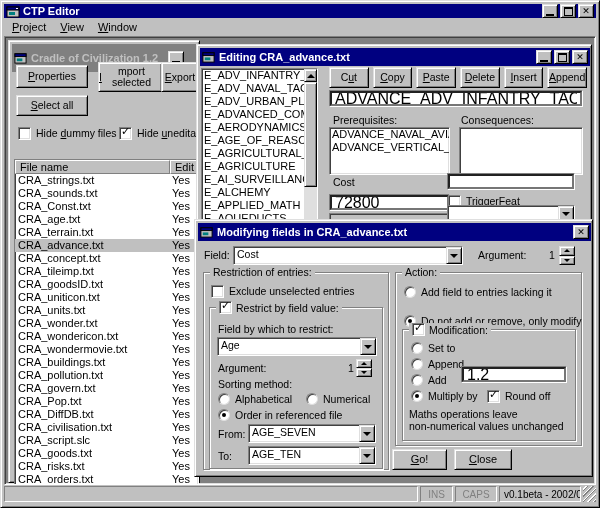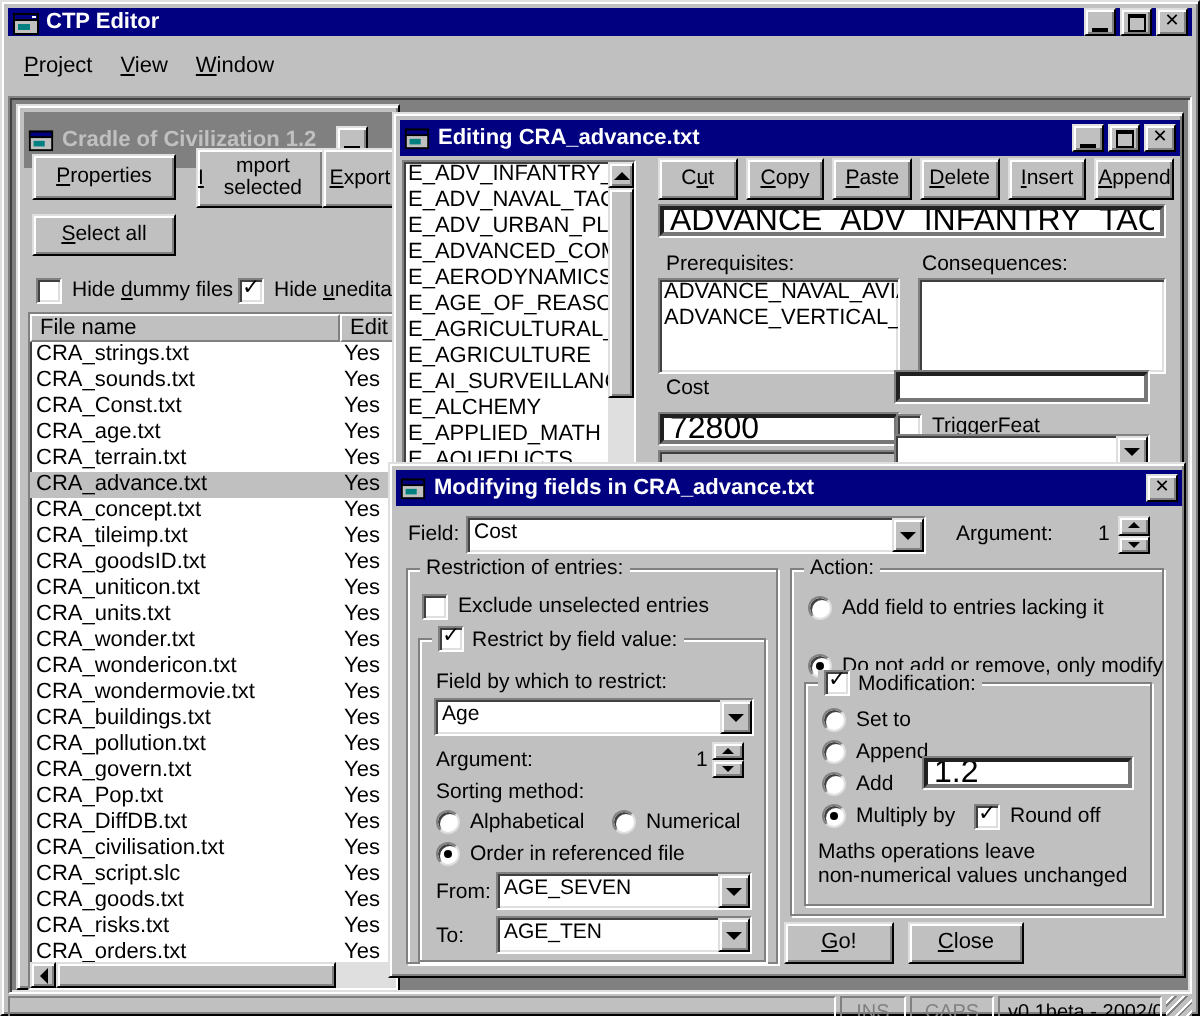--- a/index.html
+++ b/index.html
@@ -10,21 +10,21 @@
 .in2{border:1px solid;border-color:#808080 #fff #fff #808080;box-shadow:inset 1px 1px 0 #404040,inset -1px -1px 0 #dfdfdf}
 .mainwin{position:absolute;inset:0;background:#c0c0c0;padding:3px}
 .mainwin.out2{box-shadow:inset 1px 1px 0 #fff,inset -1px -1px 0 #808080}
 .titlebar{display:flex;align-items:center;gap:3px;height:14px;background:#000080;color:#fff;font-weight:bold;padding:0 2px;overflow:hidden;white-space:nowrap}
 .titlebar.inactive{background:#808080;color:#c0c0c0}
 .tbtns{margin-left:auto;display:flex;gap:2px;align-items:center}
 .tb{width:16px;height:14px;background:#c0c0c0;display:flex;align-items:center;justify-content:center;flex:0 0 auto}
 .g-min{width:8px;height:2px;background:#000;margin-top:7px}
 .g-max{width:9px;height:9px;border:1px solid #000;border-top-width:2px}
 .g-x{font-family:"DejaVu Sans",sans-serif;font-weight:bold;font-size:9px;line-height:9px;color:#000}
-.menubar{height:30px;display:flex;align-items:center;padding-left:1px}
+.menubar{height:18px;display:flex;align-items:center;padding-left:1px}
 .menuitem{padding:2px 7px}
 .mdi{position:relative;height:449px;background:#808080;overflow:hidden}
 .win{position:absolute;background:#c0c0c0}
 .btn{background:#c0c0c0;display:flex;align-items:center;justify-content:center;text-align:center;line-height:11px;font-size:10.5px}
 .field{background:#fff;padding:1px 3px;font:inherit;font-size:16px;white-space:nowrap;overflow:hidden}
 input.field{width:100%;height:100%;outline:none}
 .lbl{position:absolute;white-space:nowrap;font-size:10.5px}
 .cb{width:13px;height:13px;background:#fff;position:relative;flex:0 0 auto}
 .tick{position:absolute;top:-3px;left:1px;font-family:"DejaVu Sans",sans-serif;font-weight:bold;font-size:11px;color:#000}
 .rd{width:12px;height:12px;border-radius:50%;background:#fff;border:1px solid;border-color:#808080 #dfdfdf #dfdfdf #808080;box-shadow:inset 1px 1px 0 #404040;position:relative;flex:0 0 auto}
@@ -119,21 +119,21 @@
         <span class="cb in2"></span>
         <span>Hide <u>d</u>ummy files</span>
       </span>
       <span class="row" style="left:110px;top:86px">
         <span class="cb in2">
             <span class="tick">✓</span>
           </span>
         <span>Hide <u>u</u>neditable</span>
       </span>
 
-      <div class="in2 list-white" style="position:absolute;left:5px;top:103px;width:185px;height:339px">
+      <div class="in2 list-white" style="position:absolute;left:5px;top:118px;width:185px;height:339px">
         <div style="display:flex">
           <span class="hdrcell" style="width:155px">File name</span>
           <span class="hdrcell" style="flex:1">Edit</span>
         </div>
         <div>
 
             <div class="frow">
               <span class="fname">CRA_strings.txt</span>
               <span class="fval">Yes</span>
             </div>

